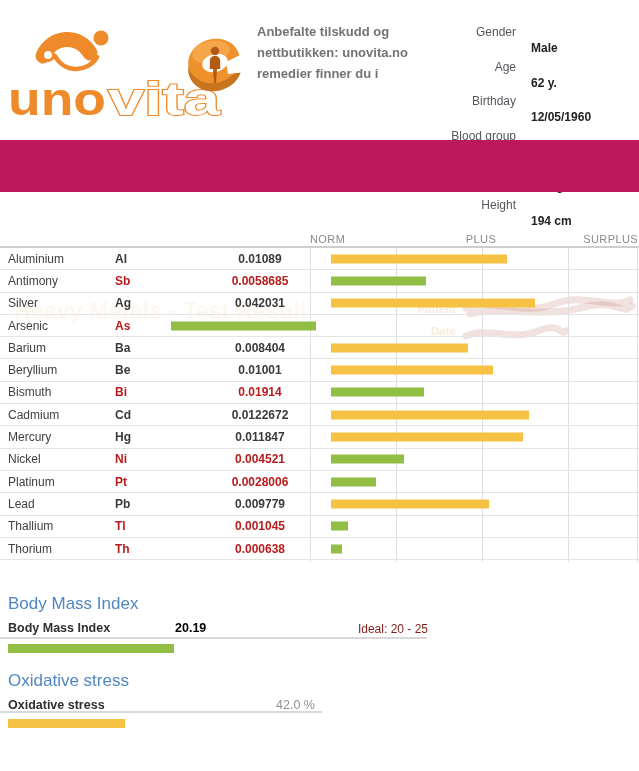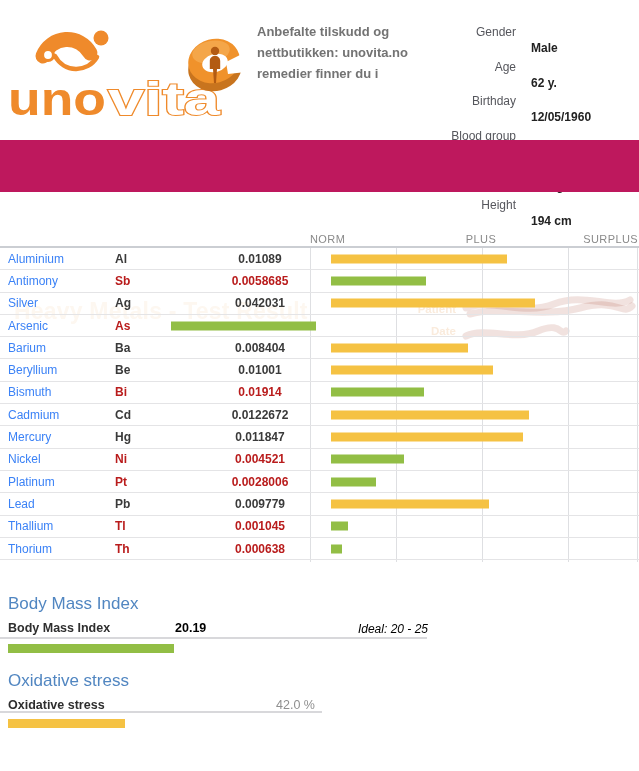--- a/index.html
+++ b/index.html
@@ -37,41 +37,41 @@
   .gridlines{position:absolute;top:248px;left:310px;width:326px;height:314px;
              border-left:1px solid #DEDFE2;border-right:1px solid #DEDFE2;
              background-image:linear-gradient(#DEDFE2,#DEDFE2),
                               linear-gradient(#DEDFE2,#DEDFE2),
                               linear-gradient(#DEDFE2,#DEDFE2);
              background-size:1px 100%;background-repeat:no-repeat;
              background-position:26% 0,52.5% 0,79% 0;z-index:0;}
   .metals{position:absolute;top:248px;left:0;width:639px;z-index:1;}
   .m-row{height:22.3px;display:flex;align-items:center;border-bottom:1px solid #E4E4E6;
          font-size:12px;box-sizing:border-box;}
-  .m-name{width:107px;padding-left:8px;color:#3b82f6;}
+  .m-name{width:107px;padding-left:8px;color:#404040;}
   .m-sym{width:55px;font-weight:700;}
   .m-val{width:140px;padding-left:20px;text-align:center;font-weight:700;box-sizing:content-box;}
   .m-chart{flex:1;position:relative;height:100%;}
   .m-bar{position:absolute;left:1px;top:50%;transform:translateY(-50%);height:9px;}
   .m-row.warn .m-sym,.m-row.warn .m-val{color:#3A3A3A;}
   .m-row.ok .m-sym,.m-row.ok .m-val{color:#b91c1c;}
   .m-row.warn .m-bar{background:#F5C243;}
   .m-row.ok .m-bar{background:#92BE45;}
 
   
   .section-h{font-size:17px;color:#5186C1;}
   .row-label{font-size:12.5px;font-weight:700;color:#2E2E2E;}
   .row-line{height:2px;background:#D8D8DB;}
   .hbar{height:9px;}
   .bar-green{background:#92BE45;}
   .bar-yellow{background:#F5C243;}
   .bmi-h{left:8px;top:594px;}
   .bmi-label{left:8px;top:621px;}
   .bmi-value{left:175px;top:621px;font-size:12.5px;font-weight:700;color:#000000;}
-  .bmi-ideal{left:340px;top:622px;width:88px;text-align:right;font-size:12px;color:#000000;font-style:italic;}
+  .bmi-ideal{left:340px;top:622px;width:88px;text-align:right;font-size:12px;color:#7f1d1d;}
   .bmi-line{left:0;top:637px;width:427px;}
   .bmi-bar{left:8px;top:644px;}
   .ox-h{left:8px;top:671px;}
   .ox-label{left:8px;top:698px;}
   .ox-value{left:276px;top:698px;font-size:12.5px;color:#8F8F8F;}
   .ox-line{left:0;top:711px;width:322px;}
   .ox-bar{left:8px;top:719px;}
 </style>
 </head>
 <body>

